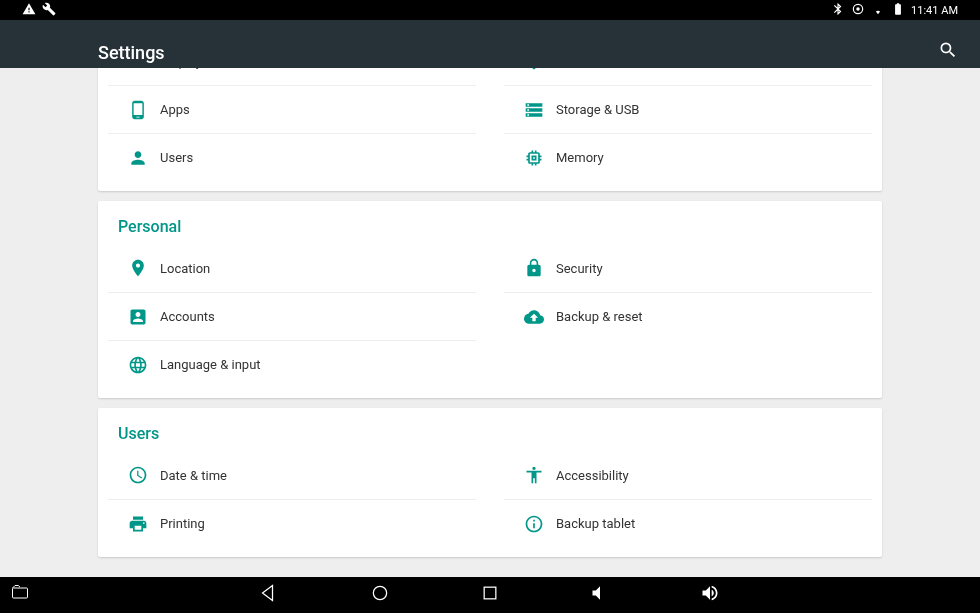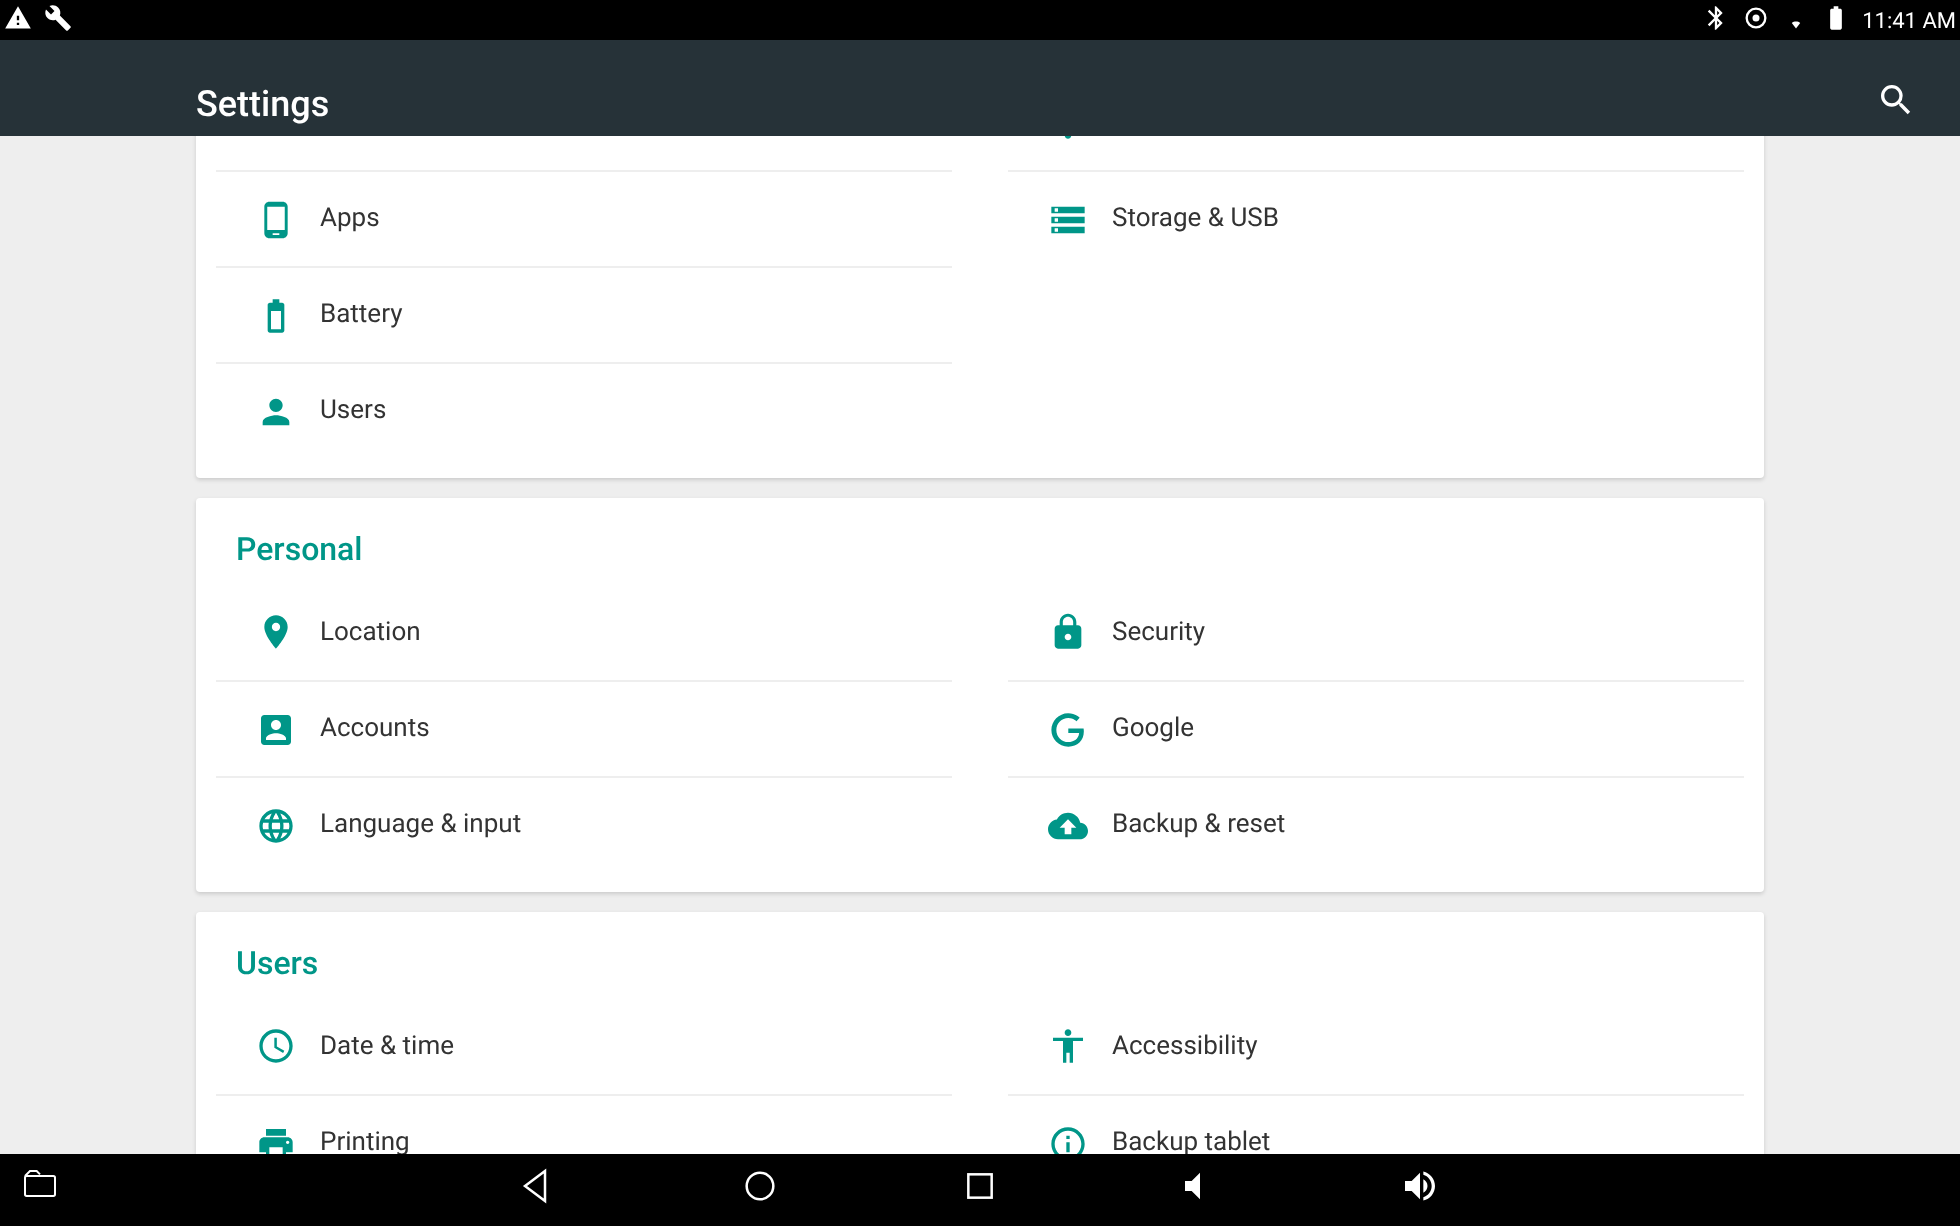--- a/index.html
+++ b/index.html
@@ -10,21 +10,21 @@
     background: #eeeeee;
     overflow: hidden;
     position: relative;
   }
   .status-bar {
     height: 20px;
     background: #000;
     color: #fff;
     display: flex;
     align-items: center;
-    padding: 0 2px;
+    padding: 0 22px;
     font-size: 11px;
   }
   .status-left { display: flex; gap: 6px; align-items: center; }
   .status-right { margin-left: auto; display: flex; gap: 6px; align-items: center; }
   .status-bar svg { width: 14px; height: 14px; fill: #fff; }
   .clock { font-size: 11px; font-weight: 400; }
 
   .app-bar {
     height: 64px;
     background: #263238;
@@ -258,28 +258,20 @@
             <span class="icon">
                 <svg viewBox="0 0 24 24">
                   <use href="#i-apps"></use>
                 </svg>
               </span>
             <span class="label">Apps</span>
           </div>
           <div class="item">
             <span class="icon">
                 <svg viewBox="0 0 24 24">
-                  <use href="#i-battery"></use>
-                </svg>
-              </span>
-            <span class="label">Battery</span>
-          </div>
-          <div class="item">
-            <span class="icon">
-                <svg viewBox="0 0 24 24">
                   <use href="#i-users"></use>
                 </svg>
               </span>
             <span class="label">Users</span>
           </div>
         </div>
         <div class="col">
           <div class="item">
             <span class="icon">
                 <svg viewBox="0 0 24 24">
@@ -288,20 +280,28 @@
               </span>
             <span class="label">Sound &amp; notification</span>
           </div>
           <div class="item">
             <span class="icon">
                 <svg viewBox="0 0 24 24">
                   <use href="#i-storage"></use>
                 </svg>
               </span>
             <span class="label">Storage &amp; USB</span>
+          </div>
+          <div class="item">
+            <span class="icon">
+                <svg viewBox="0 0 24 24">
+                  <use href="#i-memory"></use>
+                </svg>
+              </span>
+            <span class="label">Memory</span>
           </div>
         </div>
       </div>
     </div>
 
     <div class="card">
       <div class="section-header">Personal</div>
       <div class="grid">
         <div class="col">
           <div class="item">
@@ -334,28 +334,20 @@
             <span class="icon">
                 <svg viewBox="0 0 24 24">
                   <use href="#i-lock"></use>
                 </svg>
               </span>
             <span class="label">Security</span>
           </div>
           <div class="item">
             <span class="icon">
                 <svg viewBox="0 0 24 24">
-                  <use href="#i-google"></use>
-                </svg>
-              </span>
-            <span class="label">Google</span>
-          </div>
-          <div class="item">
-            <span class="icon">
-                <svg viewBox="0 0 24 24">
                   <use href="#i-cloud"></use>
                 </svg>
               </span>
             <span class="label">Backup &amp; reset</span>
           </div>
         </div>
       </div>
     </div>
 
     <div class="card">

